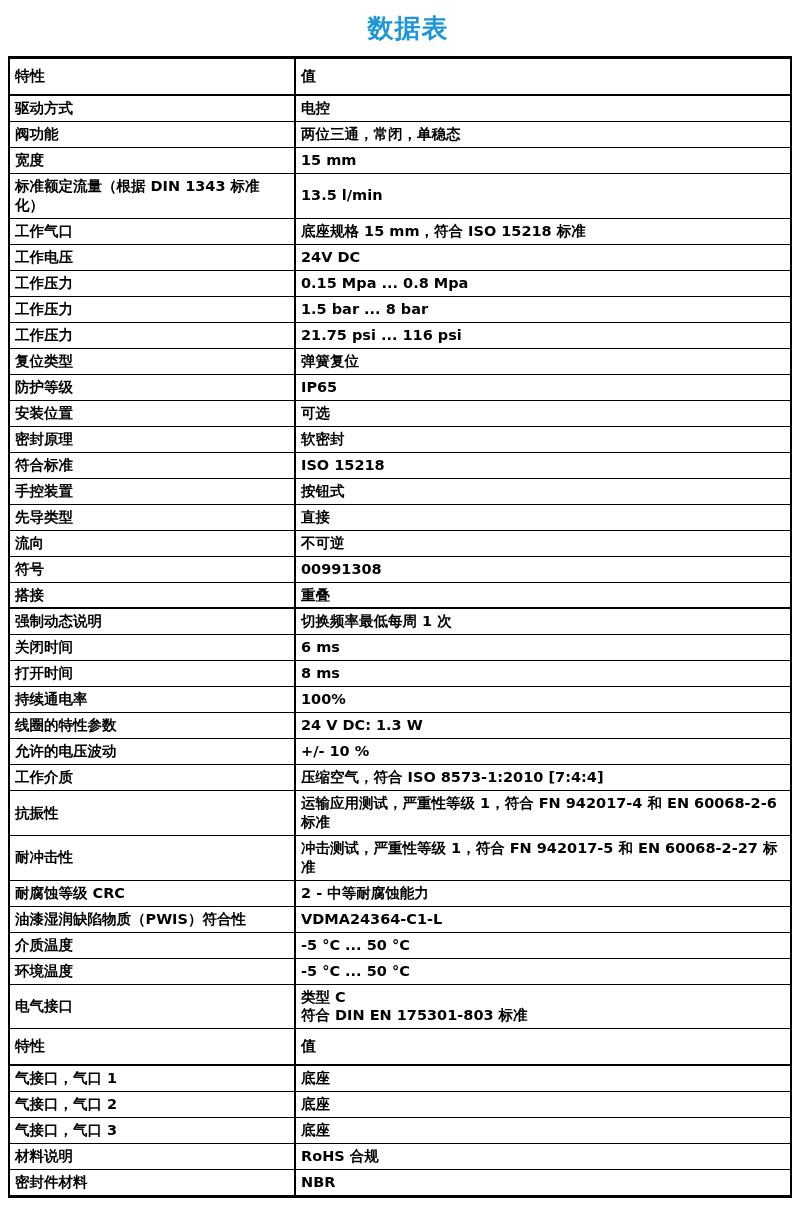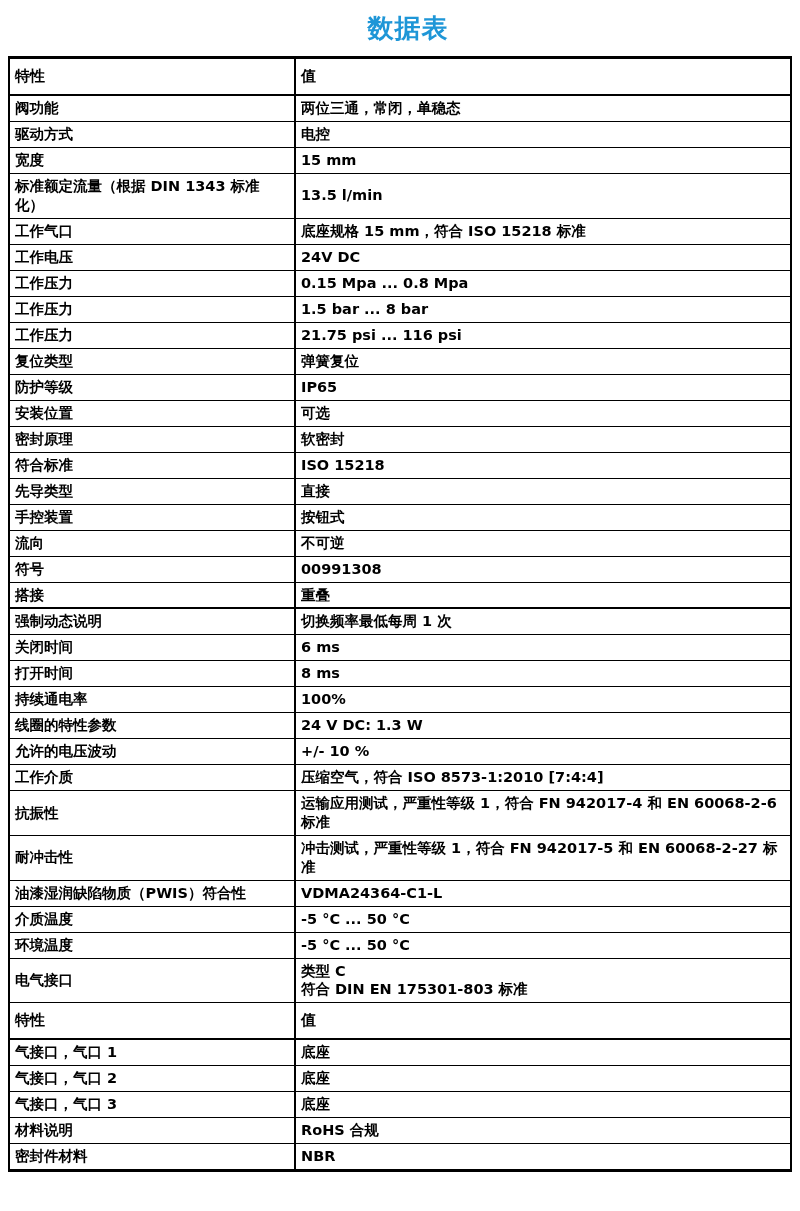--- a/index.html
+++ b/index.html
@@ -56,28 +56,28 @@
   <colgroup>
       <col class="c1">
       <col class="c2">
     </colgroup>
   <tbody id="table-body">
       <tr class="header-row">
         <th>特性</th>
         <th>值</th>
       </tr>
       <tr class="">
+        <td>驱动方式</td>
+        <td>电控</td>
+      </tr>
+      <tr class="">
         <td>阀功能</td>
         <td>两位三通，常闭，单稳态</td>
       </tr>
       <tr class="">
-        <td>驱动方式</td>
-        <td>电控</td>
-      </tr>
-      <tr class="">
         <td>宽度</td>
         <td>15 mm</td>
       </tr>
       <tr class="">
         <td>标准额定流量（根据 DIN 1343 标准化）</td>
         <td>13.5 l/min</td>
       </tr>
       <tr class="">
         <td>工作气口</td>
         <td>底座规格 15 mm，符合 ISO 15218 标准</td>
@@ -112,26 +112,26 @@
       </tr>
       <tr class="">
         <td>密封原理</td>
         <td>软密封</td>
       </tr>
       <tr class="">
         <td>符合标准</td>
         <td>ISO 15218</td>
       </tr>
       <tr class="">
+        <td>手控装置</td>
+        <td>按钮式</td>
+      </tr>
+      <tr class="">
         <td>先导类型</td>
         <td>直接</td>
-      </tr>
-      <tr class="">
-        <td>手控装置</td>
-        <td>按钮式</td>
       </tr>
       <tr class="">
         <td>流向</td>
         <td>不可逆</td>
       </tr>
       <tr class="">
         <td>符号</td>
         <td>00991308</td>
       </tr>
       <tr class="group-end">
@@ -166,20 +166,24 @@
         <td>工作介质</td>
         <td>压缩空气，符合 ISO 8573-1:2010 [7:4:4]</td>
       </tr>
       <tr class="">
         <td>抗振性</td>
         <td>运输应用测试，严重性等级 1，符合 FN 942017-4 和 EN 60068-2-6 标准</td>
       </tr>
       <tr class="">
         <td>耐冲击性</td>
         <td>冲击测试，严重性等级 1，符合 FN 942017-5 和 EN 60068-2-27 标准</td>
+      </tr>
+      <tr class="">
+        <td>耐腐蚀等级 CRC</td>
+        <td>2 - 中等耐腐蚀能力</td>
       </tr>
       <tr class="">
         <td>油漆湿润缺陷物质（PWIS）符合性</td>
         <td>VDMA24364-C1-L</td>
       </tr>
       <tr class="">
         <td>介质温度</td>
         <td>-5 °C ... 50 °C</td>
       </tr>
       <tr class="">

